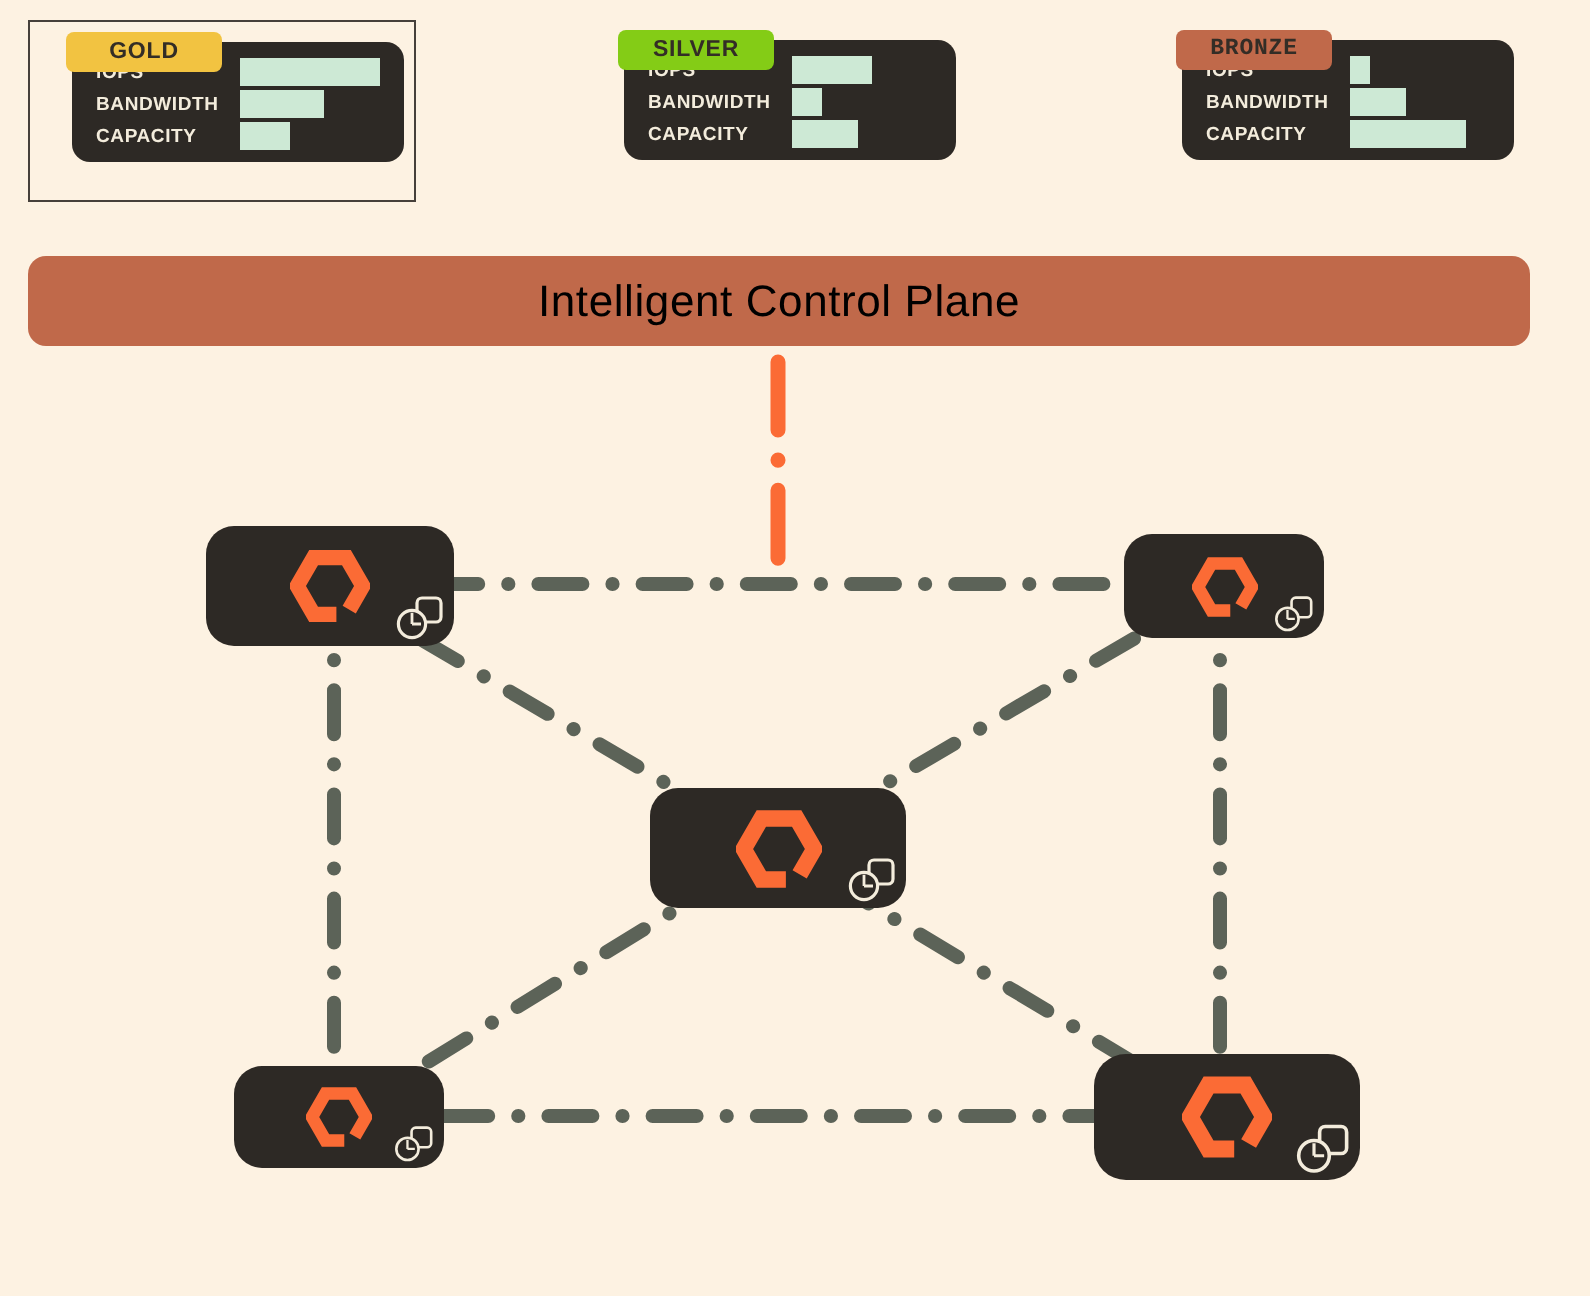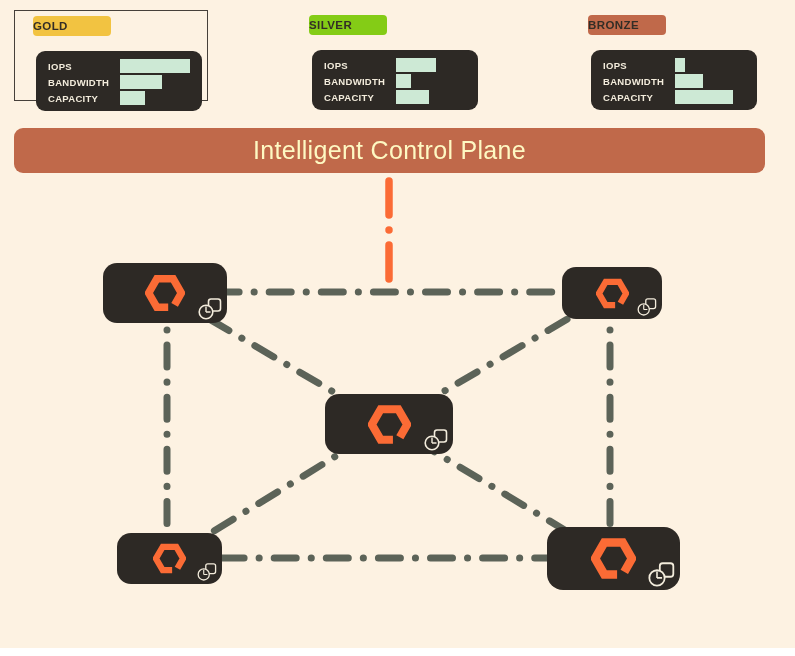--- a/index.html
+++ b/index.html
@@ -4,35 +4,35 @@
 <style>
   html,body{margin:0;padding:0;}
   body{width:795px;height:656px;position:relative;overflow:hidden;
        font-family:"Liberation Sans",sans-serif;background:#fdf2e2;}
   .stage{position:absolute;inset:0;}
 
   
   .tier-card{position:absolute;top:10px;width:192px;height:89px;}
   .tier-card.selected{border:1.5px solid #46403a;background:#fdf2e2;}
   .tier-label{position:absolute;top:5px;left:18px;width:78px;height:20px;
-    border-radius:4px;text-align:left;line-height:20px;
+    border-radius:4px;text-align:center;line-height:20px;
     font-size:11.5px;font-weight:bold;color:#332d26;letter-spacing:.4px;z-index:2;}
-  .tier-panel{position:absolute;left:21px;top:40px;width:166px;height:60px;
+  .tier-panel{position:absolute;left:21px;top:10px;width:166px;height:60px;
     background:#2d2925;border-radius:9px;box-sizing:border-box;
     padding:7px 8px 6px 12px;z-index:1;}
   .metric-row{display:flex;align-items:center;height:16px;}
   .metric-label{width:72px;font-size:9.5px;font-weight:bold;color:#f3ecdc;
     letter-spacing:.3px;}
   .metric-bar{height:14px;background:#cde9d5;}
 
   
   .banner{position:absolute;left:14px;top:128px;width:751px;height:45px;
     background:#c0694a;border-radius:9px;display:flex;align-items:center;
     justify-content:center;}
-  .banner span{color:#fef9c3;font-size:25px;letter-spacing:.3px;}
+  .banner span{color:#000000;font-size:22px;letter-spacing:.3px;}
 
   
   svg.connectors{position:absolute;left:0;top:0;z-index:0;}
   .dash-gray{stroke:#5c6358;stroke-width:7;fill:none;stroke-linecap:round;
     stroke-dasharray:22 15 .1 15;}
   .dash-orange{stroke:#fb6b35;stroke-width:7.5;fill:none;stroke-linecap:round;
     stroke-dasharray:34 15 .1 15;}
 
   
   .node{position:absolute;background:#2d2925;border-radius:14px;z-index:3;
@@ -106,21 +106,21 @@
         <span class="metric-bar" style="width: 15px;"></span>
       </div>
       <div class="metric-row">
         <span class="metric-label">CAPACITY</span>
         <span class="metric-bar" style="width: 33px;"></span>
       </div>
     </div>
   </div>
 
   <div class="tier-card" style="left:570px">
-    <div class="tier-label" style="background: rgb(192, 105, 74);">BRONZE</div>
+    <div class="tier-label" style="background: rgb(192, 105, 74); font-family: Liberation Mono, monospace;">BRONZE</div>
     <div class="tier-panel">
       <div class="metric-row">
         <span class="metric-label">IOPS</span>
         <span class="metric-bar" style="width: 10px;"></span>
       </div>
       <div class="metric-row">
         <span class="metric-label">BANDWIDTH</span>
         <span class="metric-bar" style="width: 28px;"></span>
       </div>
       <div class="metric-row">

